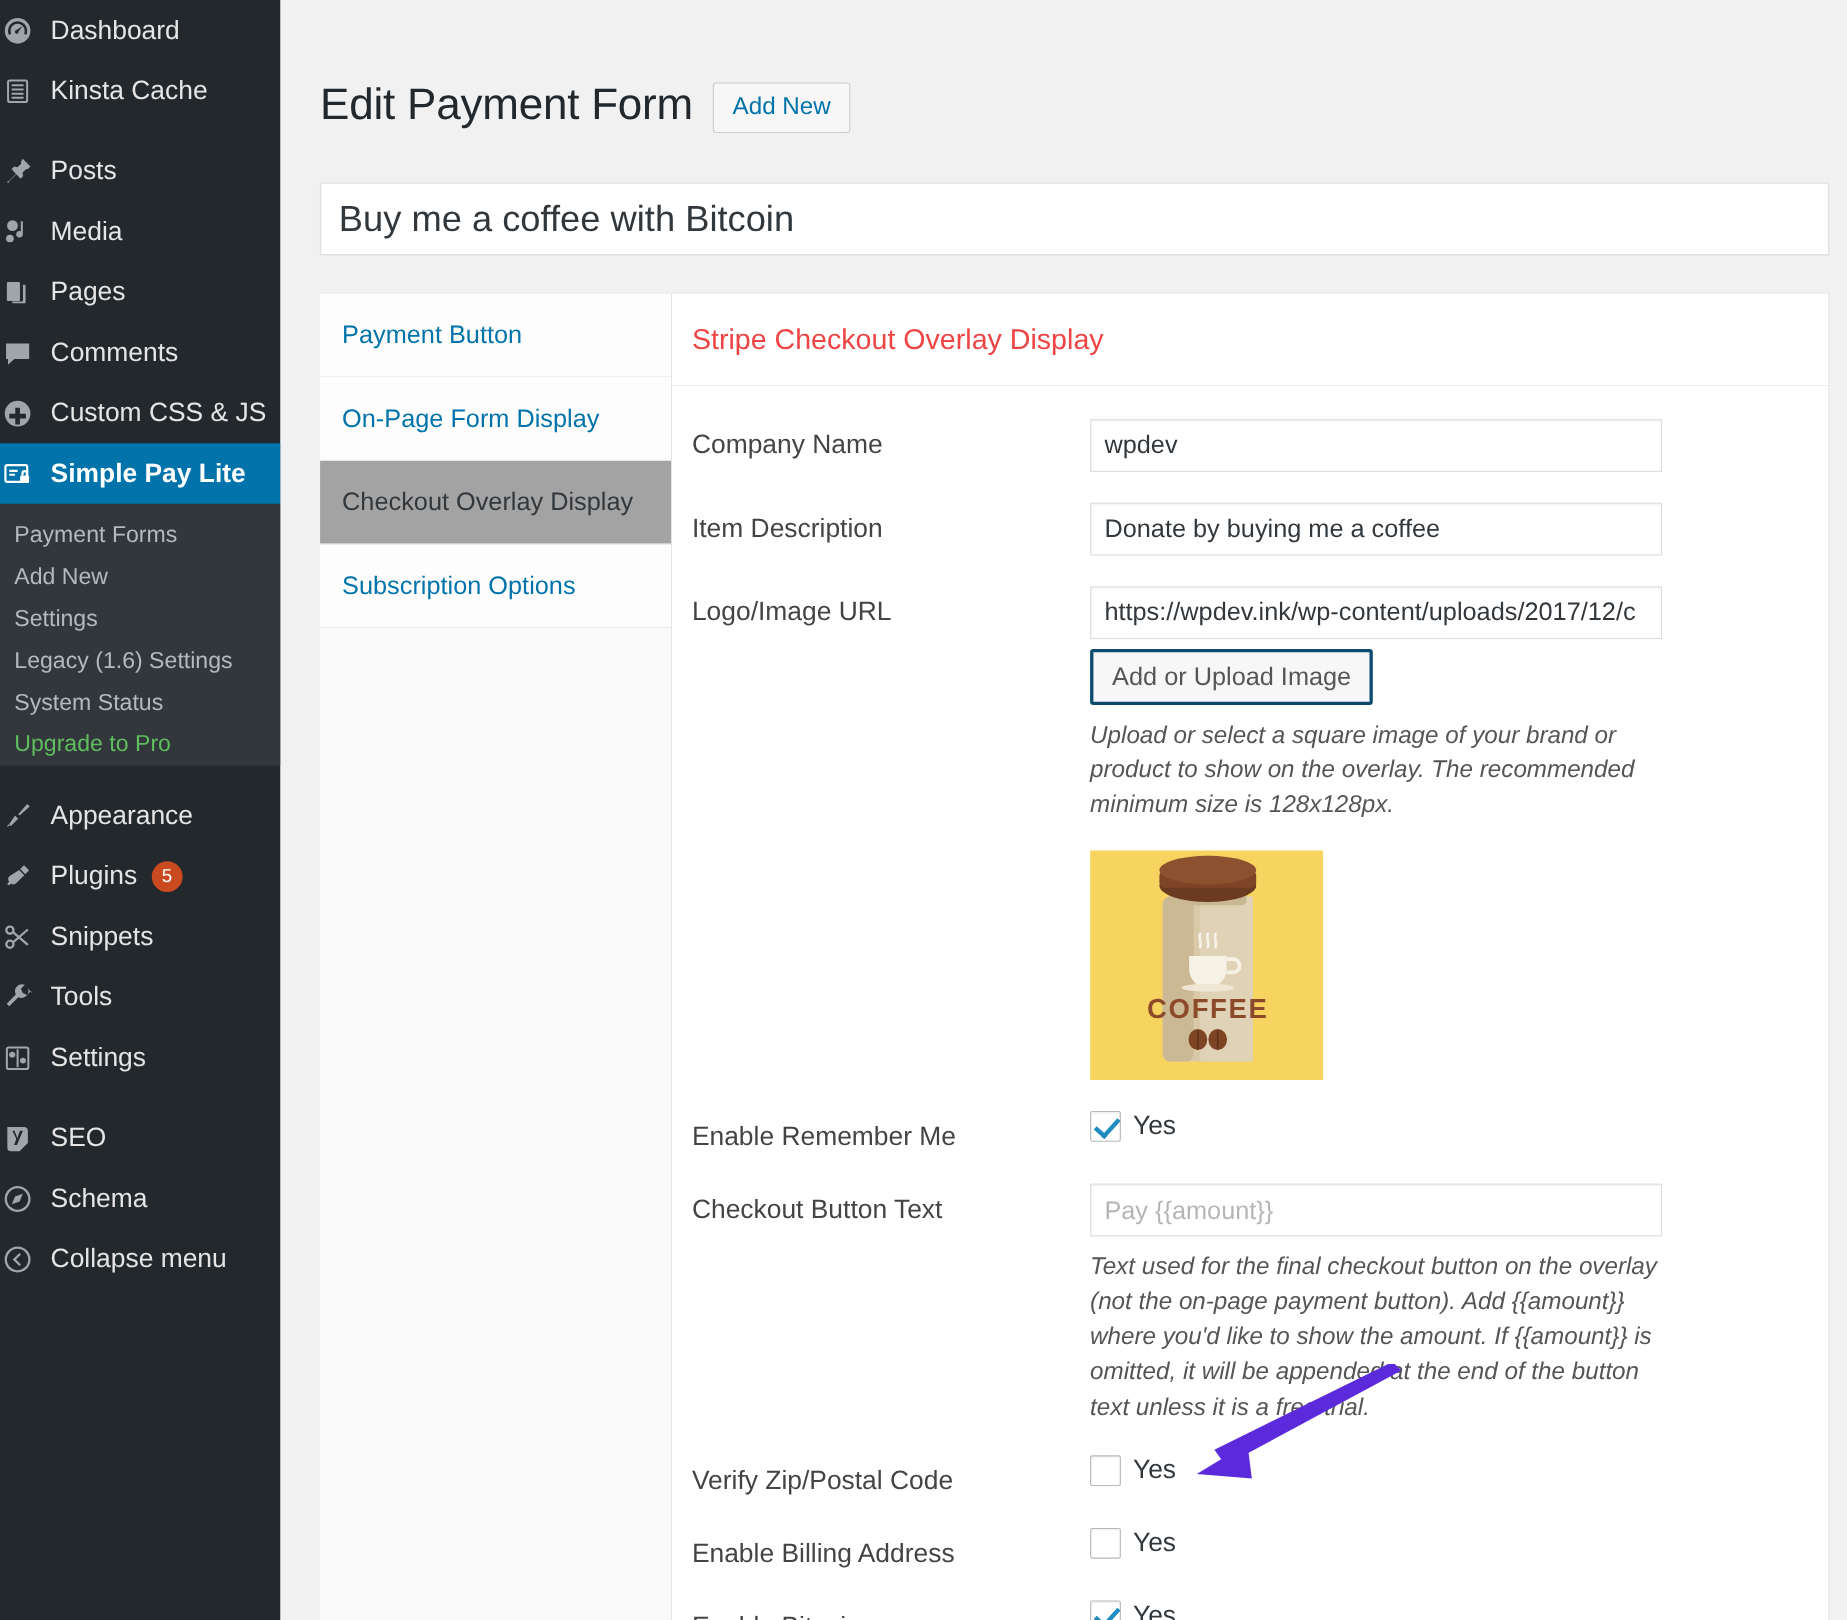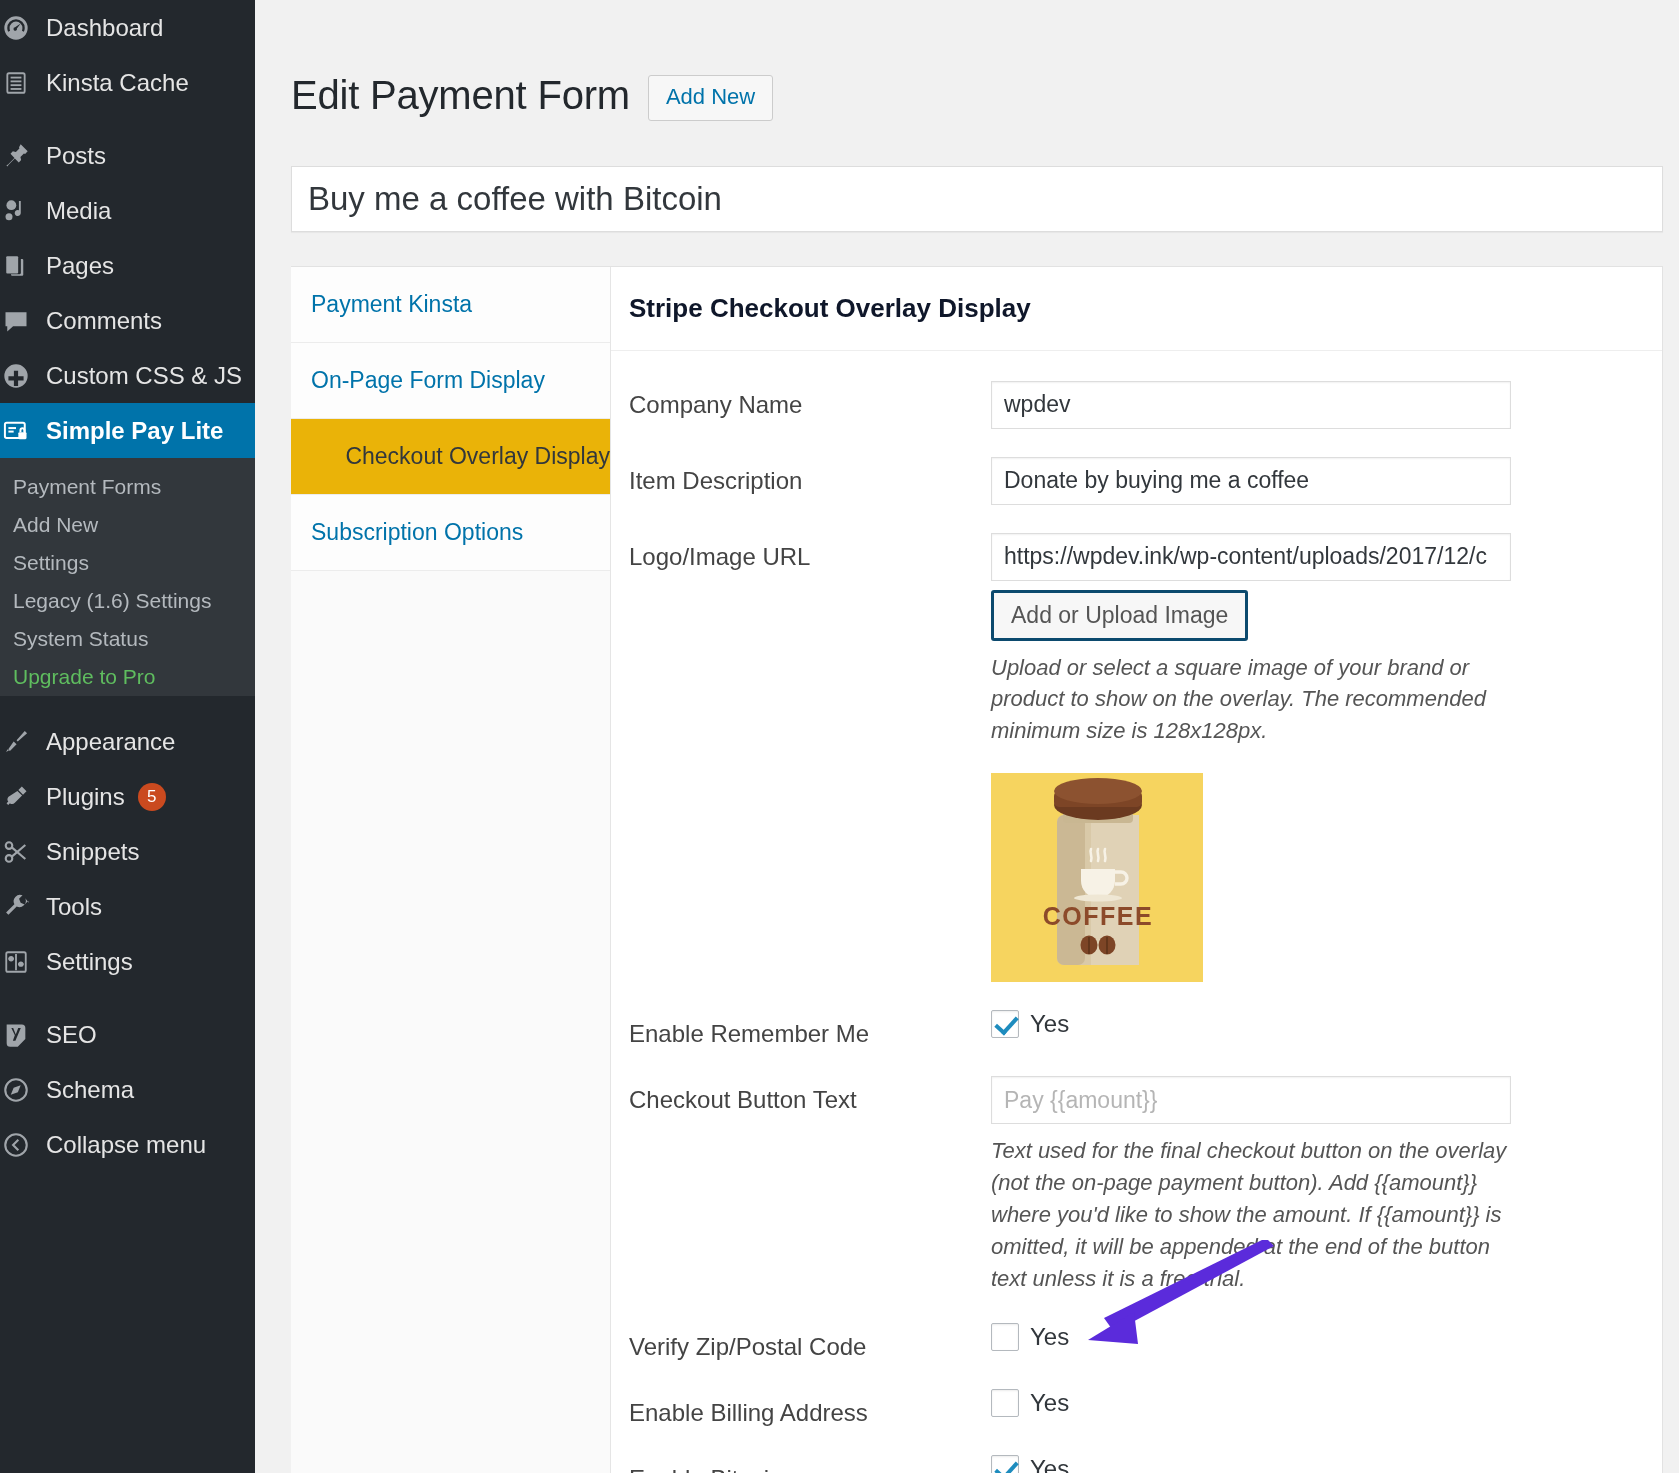--- a/index.html
+++ b/index.html
@@ -95,26 +95,26 @@
 
   
   .tabs { width:320px; flex:none; background:#fafafa; border-right:1px solid #e5e5e5; }
   .tab {
     display:block; padding:24px 0 24px 20px;
     font-size:23px; color:#0073aa;
     border-bottom:1px solid #ececec;
     cursor:pointer; white-space:nowrap;
     background:#fdfdfd;
   }
-  .tab.active { background:#eab308; color:#32373c;text-align:right; }
+  .tab.active { background:#a3a3a3; color:#32373c; }
 
   
   .content { flex:1; background:#fff; padding:0; }
   .content-title {
-    font-size:26px; font-weight:bold; color:#0f172a;
+    font-size:26px; font-weight:normal; color:#ef4444;
     padding:26px 0 26px 18px;
     border-bottom:1px solid #eee;
   }
   .form { padding:30px 0 10px 0; }
   .row { display:flex; align-items:flex-start; margin-bottom:28px; }
   .row-label {
     width:380px; flex:none; padding-left:18px;
     font-size:24px; color:#444; padding-top:10px;
   }
   .row-field { flex:1; padding-right:30px; }
@@ -349,21 +349,21 @@
   <div class="page-head">
     <h1 class="page-title">Edit Payment Form</h1>
     <button class="add-new-btn">Add New</button>
   </div>
 
   <input class="title-input" type="text" value="Buy me a coffee with Bitcoin" style="">
 
   <div class="panel">
 
     <div class="tabs">
-      <a class="tab">Payment Kinsta</a>
+      <a class="tab">Payment Button</a>
       <a class="tab">On-Page Form Display</a>
       <a class="tab active">Checkout Overlay Display</a>
       <a class="tab">Subscription Options</a>
     </div>
 
     <div class="content">
       <div class="content-title">Stripe Checkout Overlay Display</div>
 
       <div class="form">
 

